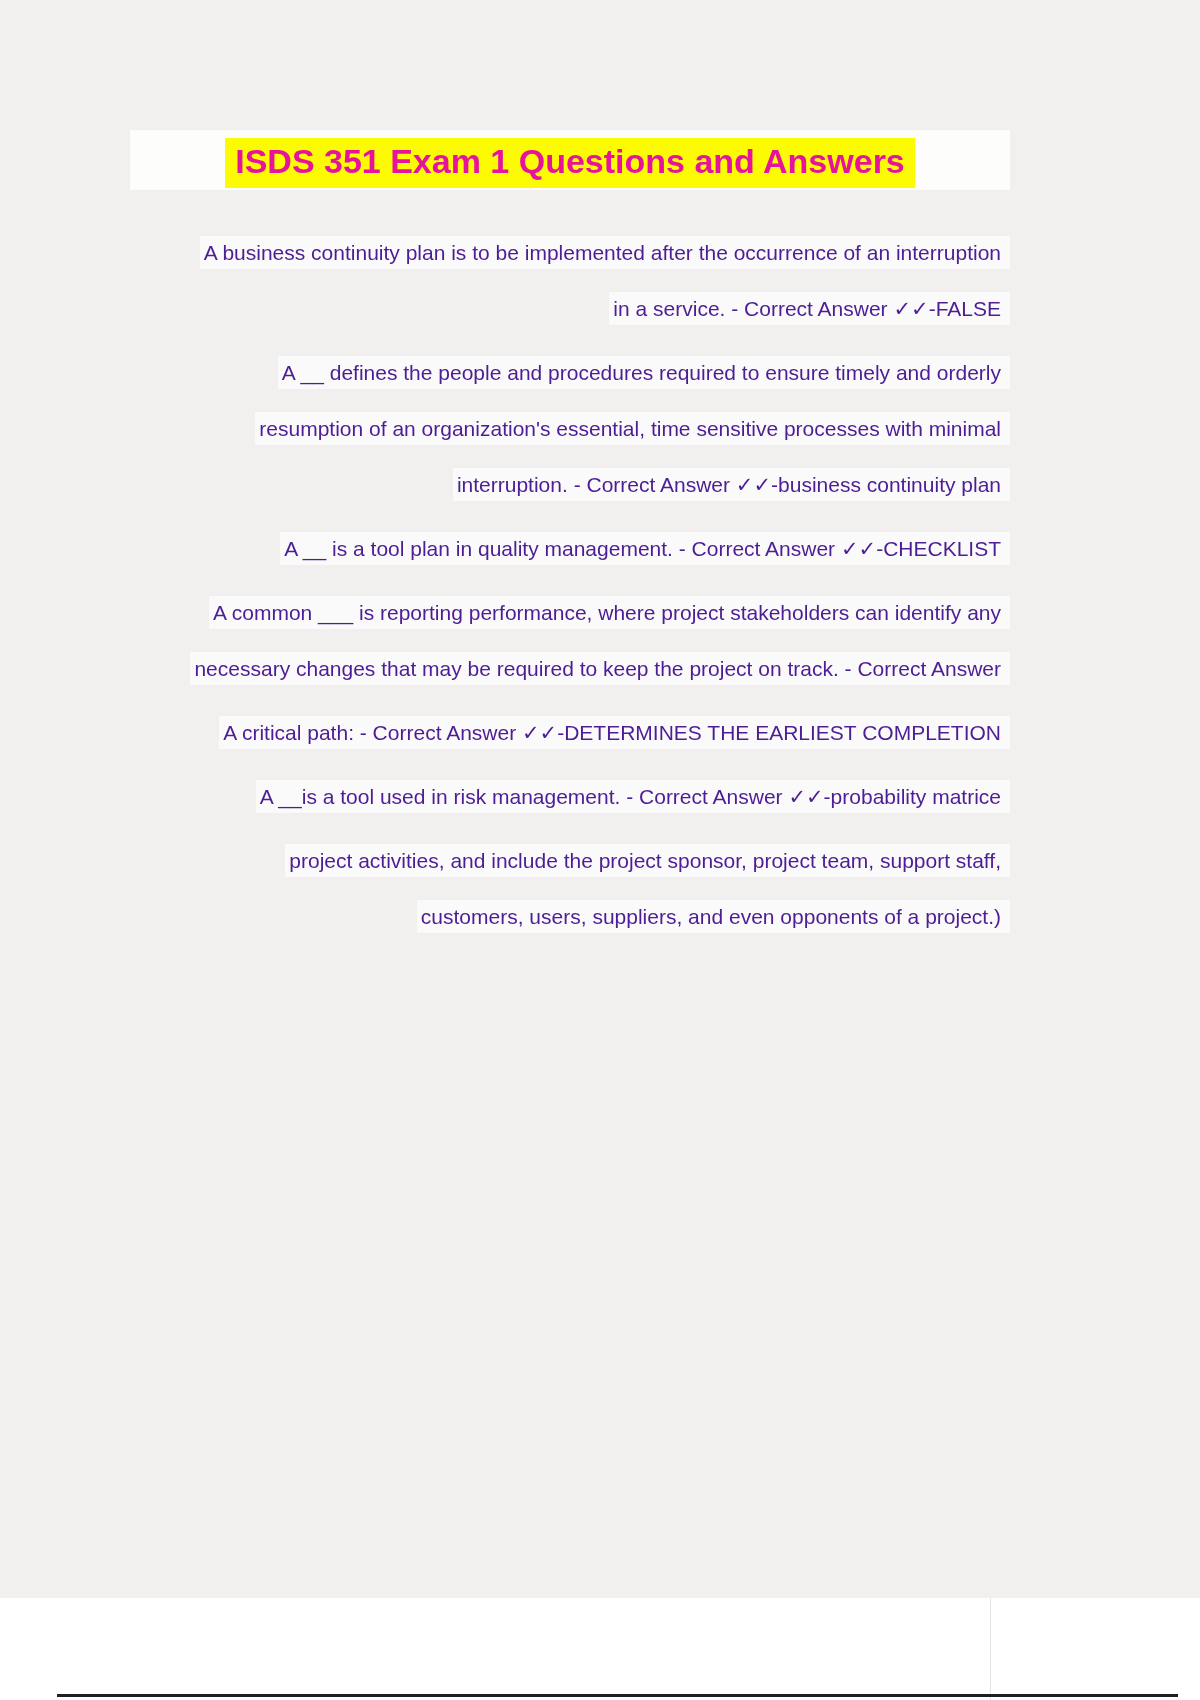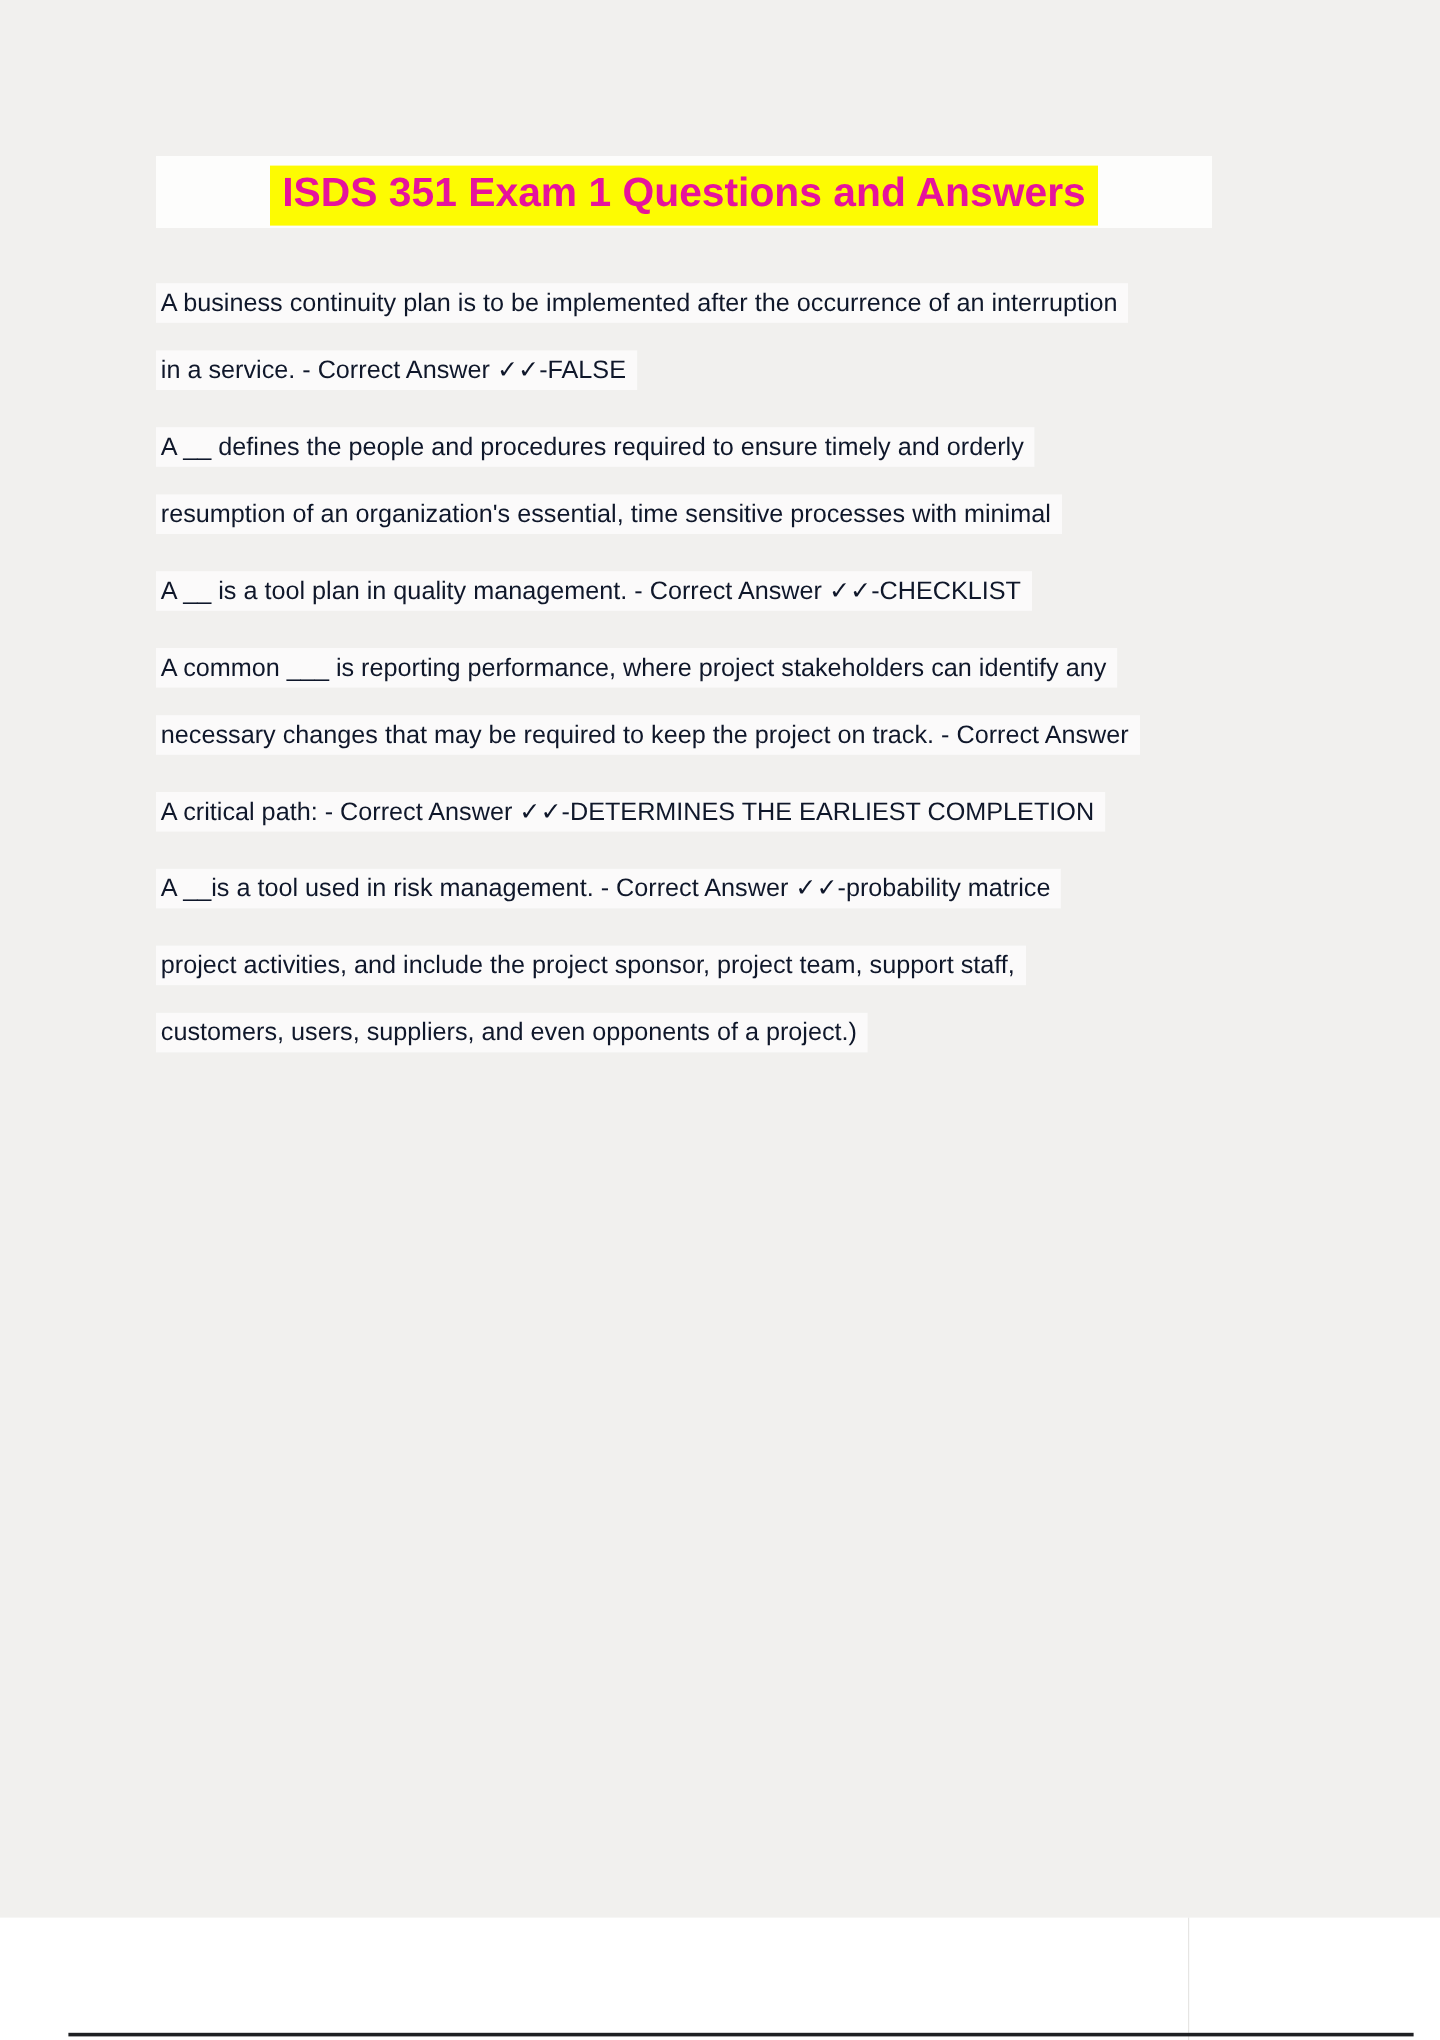--- a/index.html
+++ b/index.html
@@ -1,15 +1,15 @@
 <!DOCTYPE html>
 <html><head>
 <meta charset="utf-8">
 <style>
-  * { margin: 0; padding: 0; box-sizing: border-box; }
+  * { margin: 0; padding: 0; box-sizing: border-box; text-align: right; }
   html, body { width: 1200px; }
   body {
     width: 1200px;
     height: 1700px;
     position: relative;
     background: #ffffff;
     font-family: "Liberation Sans", sans-serif;
     overflow: hidden;
   }
   .page-gray {
@@ -43,21 +43,21 @@
   }
   .para {
     margin-bottom: 8px;
   }
   .line {
     line-height: 54px;
     white-space: nowrap;
   }
   .line > span {
     background: #fbfafa;
-    color: #0f172a;
+    color: #4c1d95;
     font-size: 21px;
     padding: 5px 9px 5px 4px;
     box-decoration-break: clone;
     margin-top: 30px;
     -webkit-box-decoration-break: clone;
   }
   .next-page-edge {
     position: absolute;
     top: 1598px;
     left: 990px;
@@ -86,20 +86,21 @@
   </div>
 
   <div class="para">
     <div class="line"><span>A business continuity plan is to be implemented after the occurrence of an interruption</span></div>
     <div class="line"><span>in a service. - Correct Answer ✓✓-FALSE</span></div>
   </div>
 
   <div class="para">
     <div class="line"><span>A __ defines the people and procedures required to ensure timely and orderly</span></div>
     <div class="line"><span>resumption of an organization's essential, time sensitive processes with minimal</span></div>
+    <div class="line"><span>interruption. - Correct Answer ✓✓-business continuity plan</span></div>
   </div>
 
   <div class="para">
     <div class="line"><span>A __ is a tool plan in quality management. - Correct Answer ✓✓-CHECKLIST</span></div>
   </div>
 
   <div class="para">
     <div class="line"><span>A common ___ is reporting performance, where project stakeholders can identify any</span></div>
     <div class="line"><span>necessary changes that may be required to keep the project on track. - Correct Answer</span></div>
   </div>

